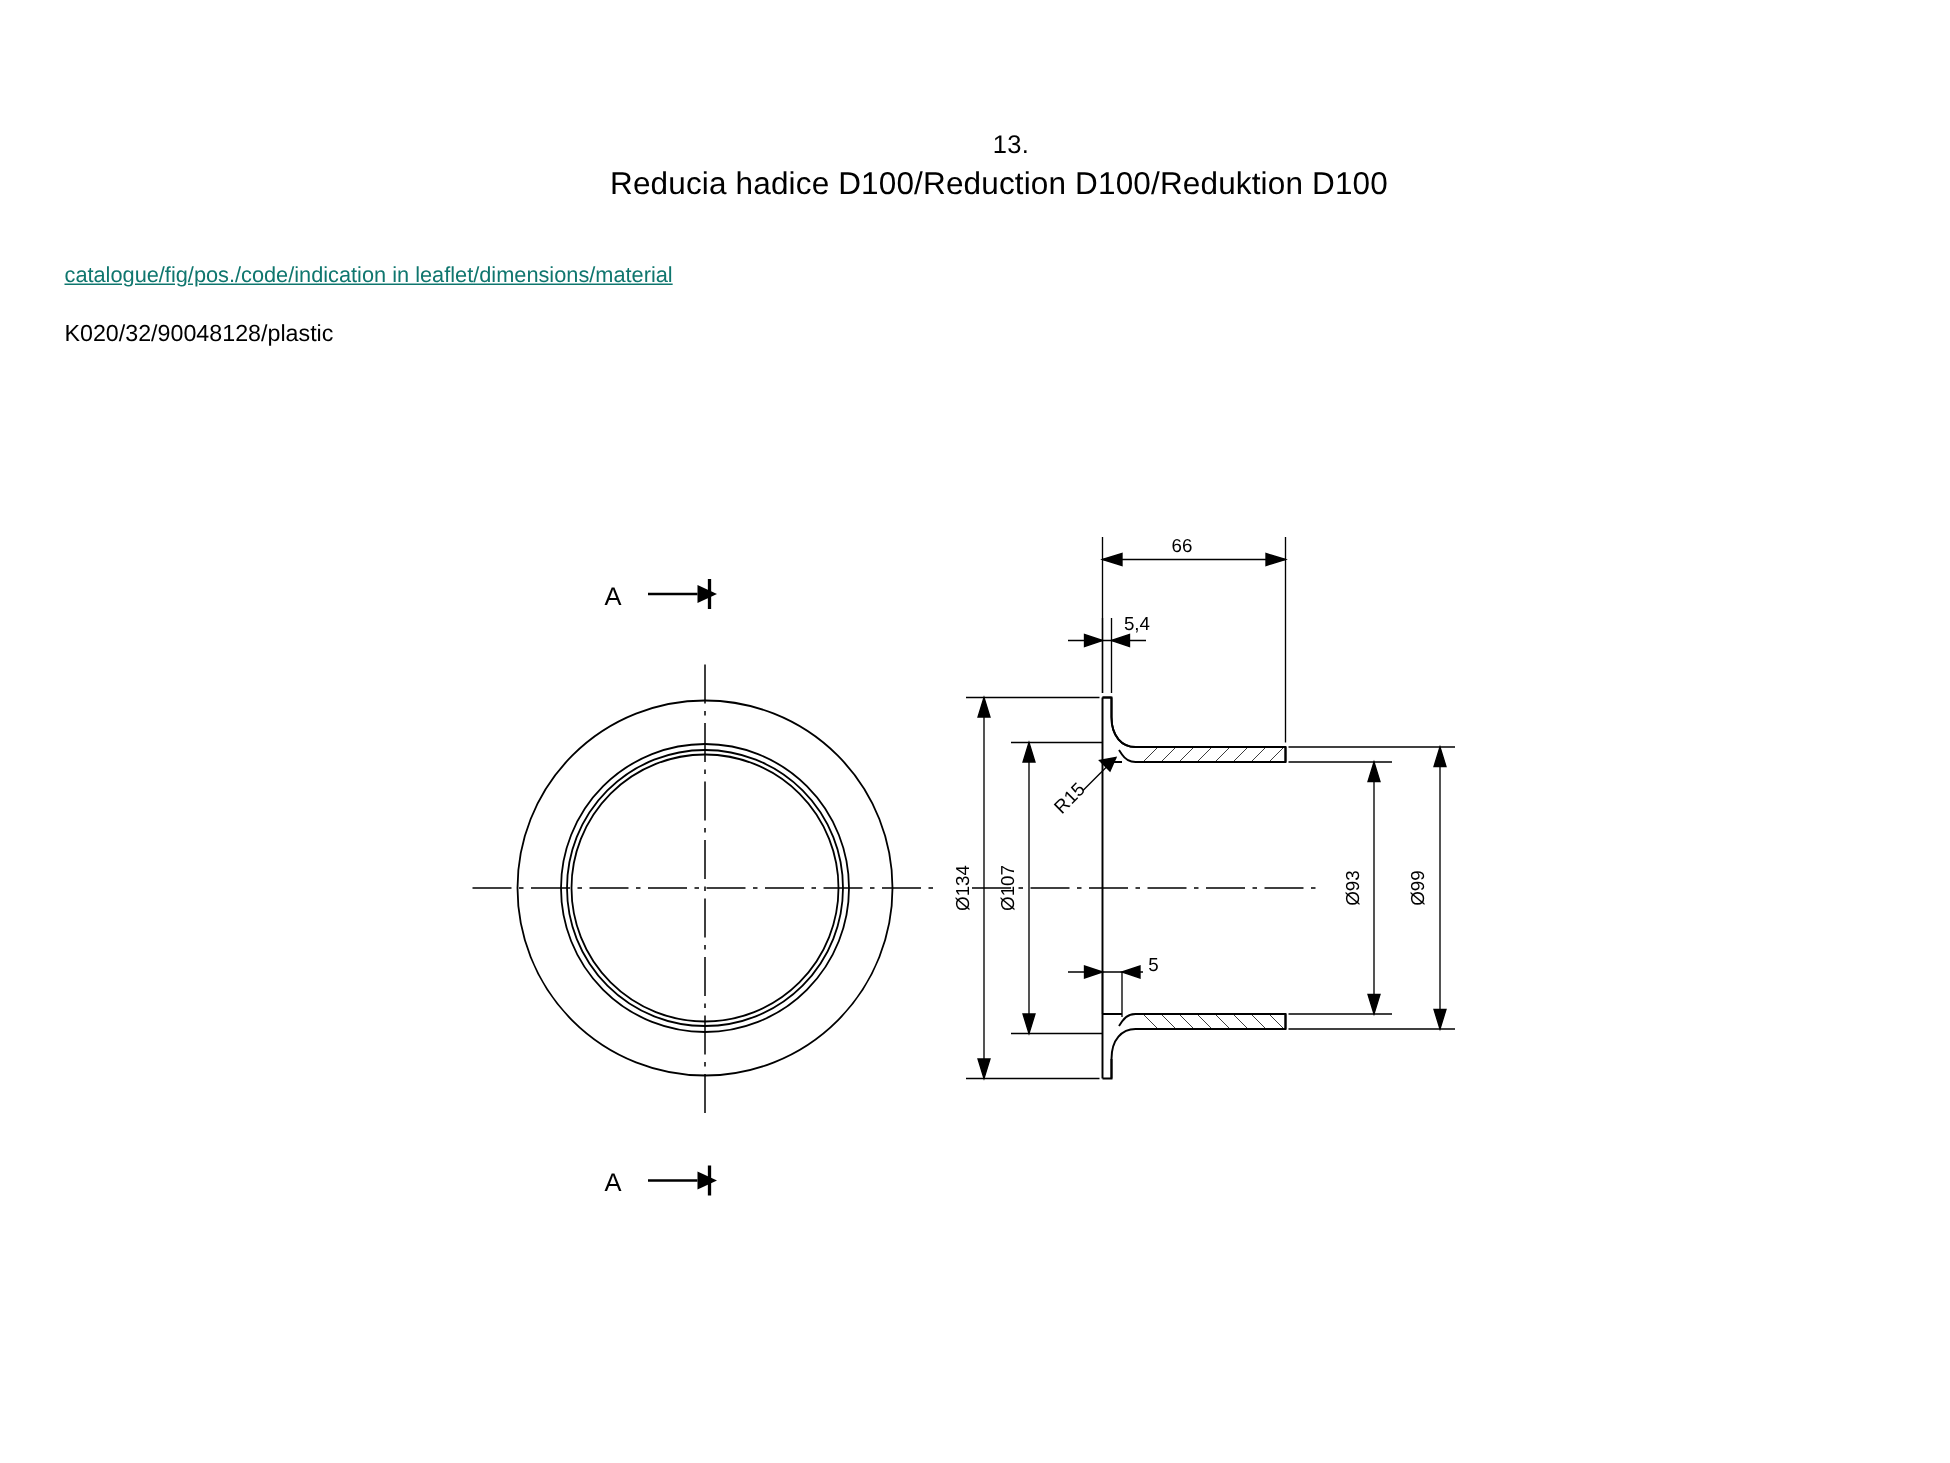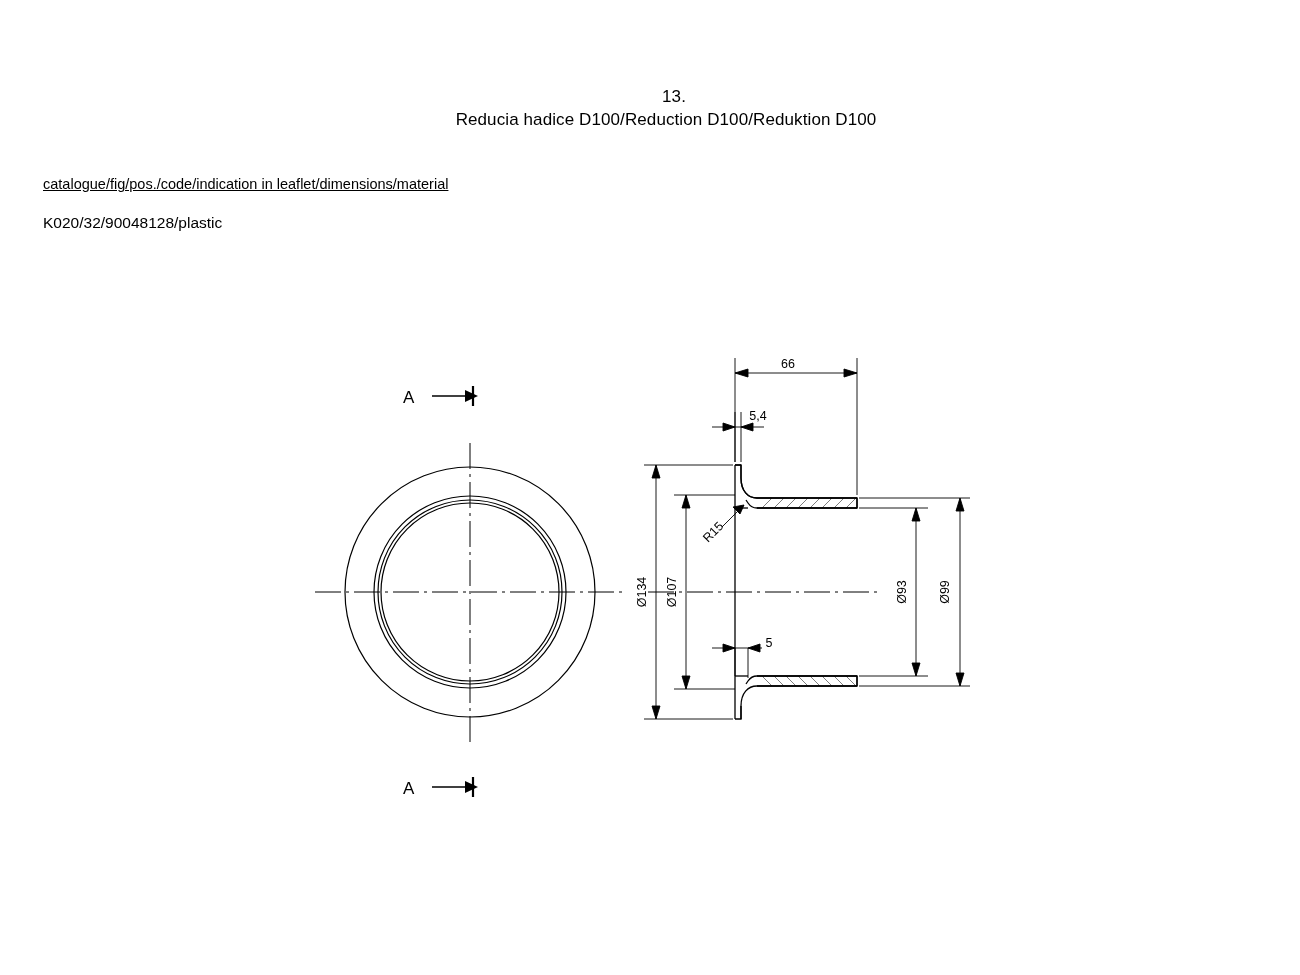--- a/index.html
+++ b/index.html
@@ -22,31 +22,31 @@
     width: 1300px;
     text-align: center;
     line-height: 1.35;
   }
   .title-num {
     font-size: 17px;
     letter-spacing: 0.2px;
     margin-left: 48px;
   }
   .title-main {
-    font-size: 17px;
+    font-size: 21px;
     letter-spacing: 0.1px;
     padding-left: 32px;
   }
   .leaflet-link {
     position: absolute;
     top: 176px;
     left: 43px;
     font-size: 14.5px;
     text-decoration: underline;
-    color: #000000;
+    color: #0f766e;
     cursor: pointer;
   }
   .code-line {
     position: absolute;
     top: 214px;
     left: 43px;
     font-size: 15.5px;
   }
   .drawing {
     position: absolute;

